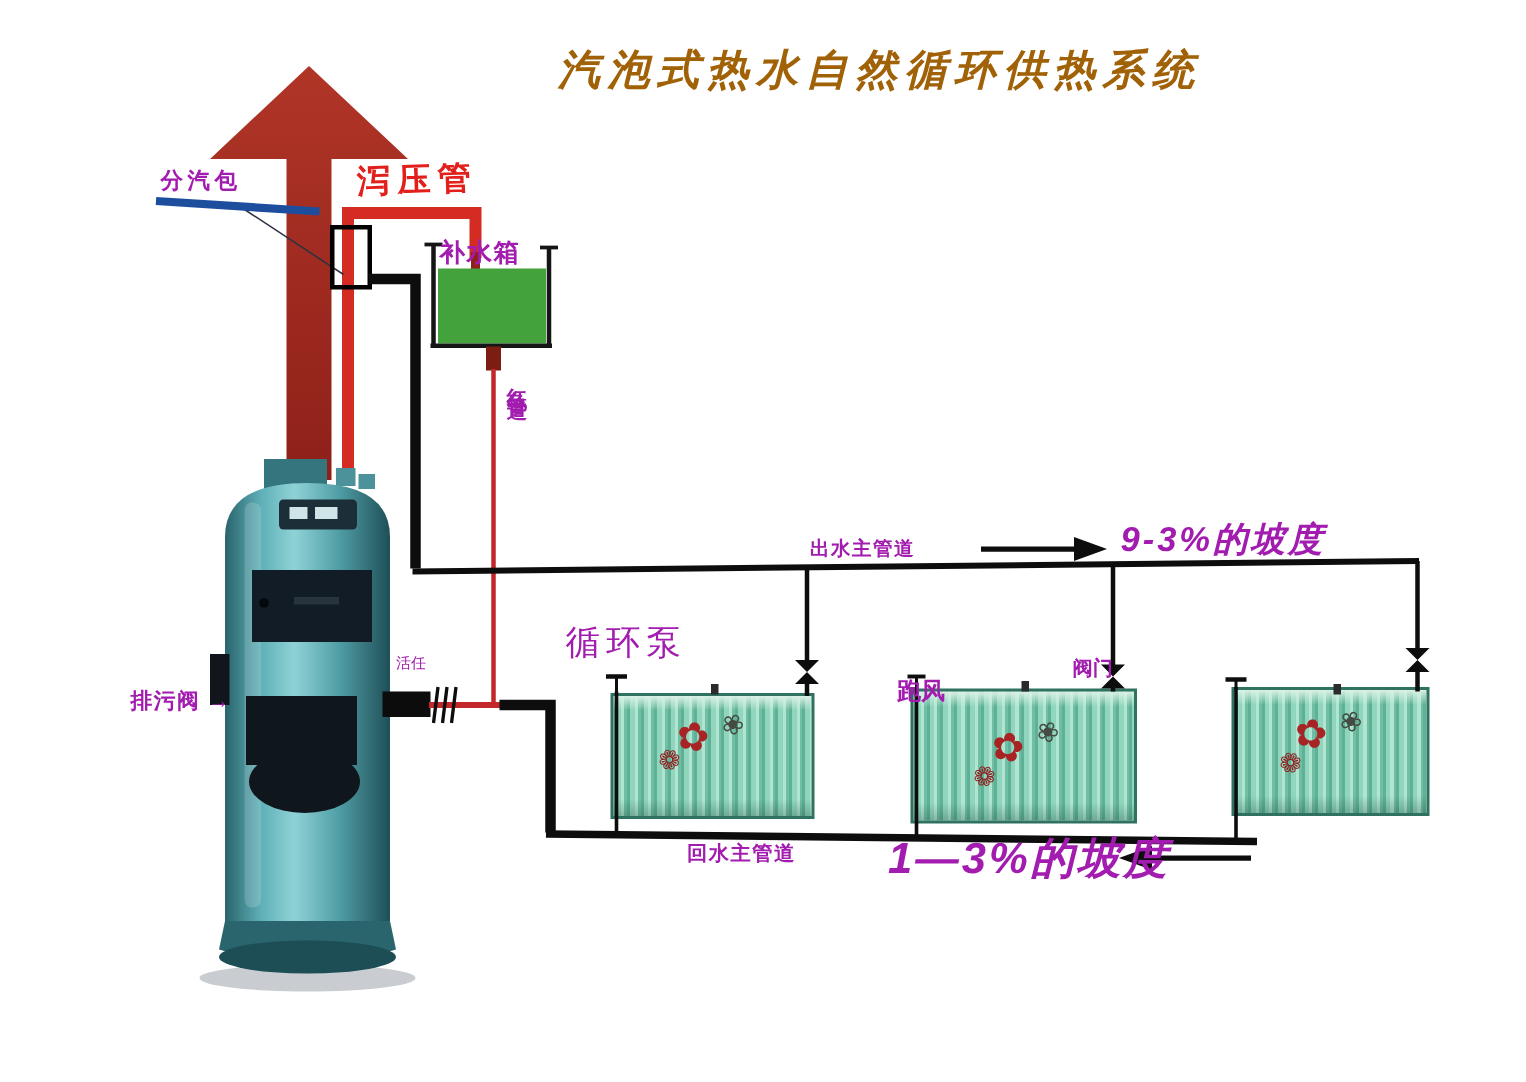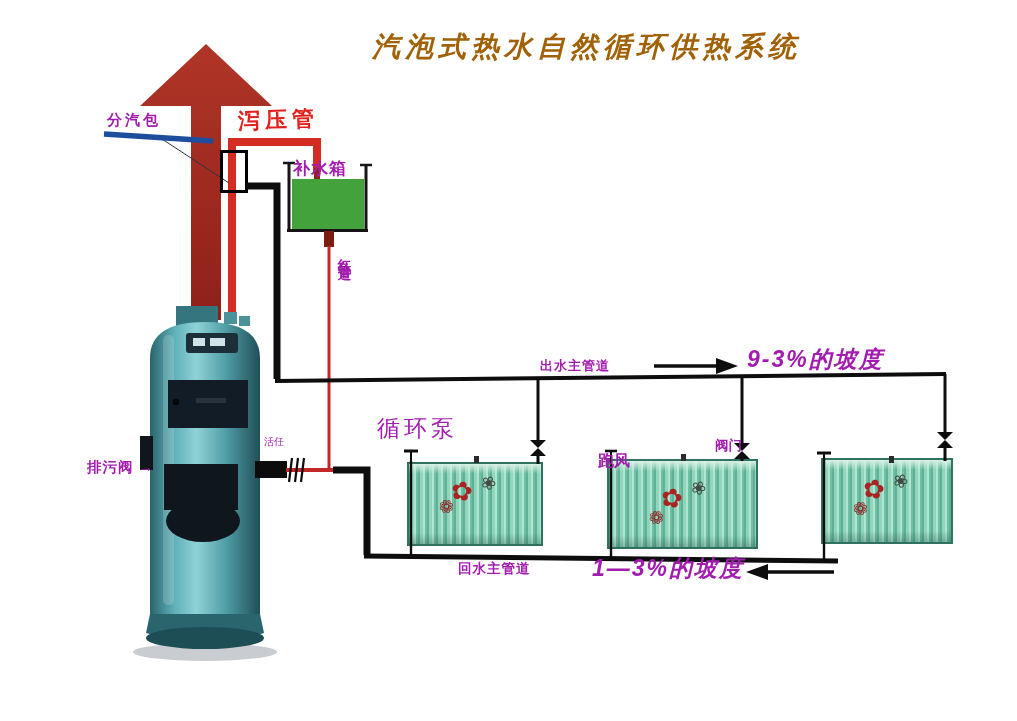--- a/index.html
+++ b/index.html
@@ -17,21 +17,21 @@
   #lbl-redpipe{left:335px;top:247px;font-size:13.5px;font-weight:bold;letter-spacing:3px;
                writing-mode:vertical-rl;text-orientation:upright;}
   #lbl-supply{left:528px;top:357px;font-size:13px;font-weight:bold;letter-spacing:1px;margin-left:12px;}
   #lbl-slope-top{left:747px;top:344px;font-size:23px;font-weight:bold;font-style:italic;letter-spacing:2px;}
   #lbl-pump{left:377px;top:413px;font-size:23px;font-weight:normal;letter-spacing:4px;}
   #lbl-airvent{left:598px;top:437px;font-size:16px;font-weight:bold;margin-top:14px;}
   #lbl-valve{left:700px;top:437px;font-size:13.5px;font-weight:bold;padding-left:15px;}
   #lbl-drain{left:87px;top:458px;font-size:14.5px;font-weight:bold;letter-spacing:1px;}
   #lbl-union{left:264px;top:435px;font-size:10px;font-weight:normal;}
   #lbl-return{left:458px;top:560px;font-size:13.5px;font-weight:bold;letter-spacing:1px;}
-  #lbl-slope-bottom{left:592px;top:553px;font-size:23px;font-weight:bold;font-style:italic;letter-spacing:2px;}
+  #lbl-slope-bottom{left:592px;top:553px;font-size:29px;font-weight:bold;font-style:italic;letter-spacing:2px;}
 
   .radiator{
     position:absolute;z-index:1;border:2px solid #2f7260;box-sizing:border-box;
     background:
       linear-gradient(180deg,#d9f1e5 0%,rgba(255,255,255,0) 12%),
       linear-gradient(0deg,rgba(20,60,50,.28) 0%,rgba(20,60,50,0) 14%),
       repeating-linear-gradient(90deg,#5fb096 0 2px,#8fd6bd 2px 5px,#b2e5d1 5px 7px,#6fbfa4 7px 9px);
   }
   #radiator-1{left:407px;top:462px;width:136px;height:84px;}
   #radiator-2{left:607px;top:459px;width:151px;height:90px;}

